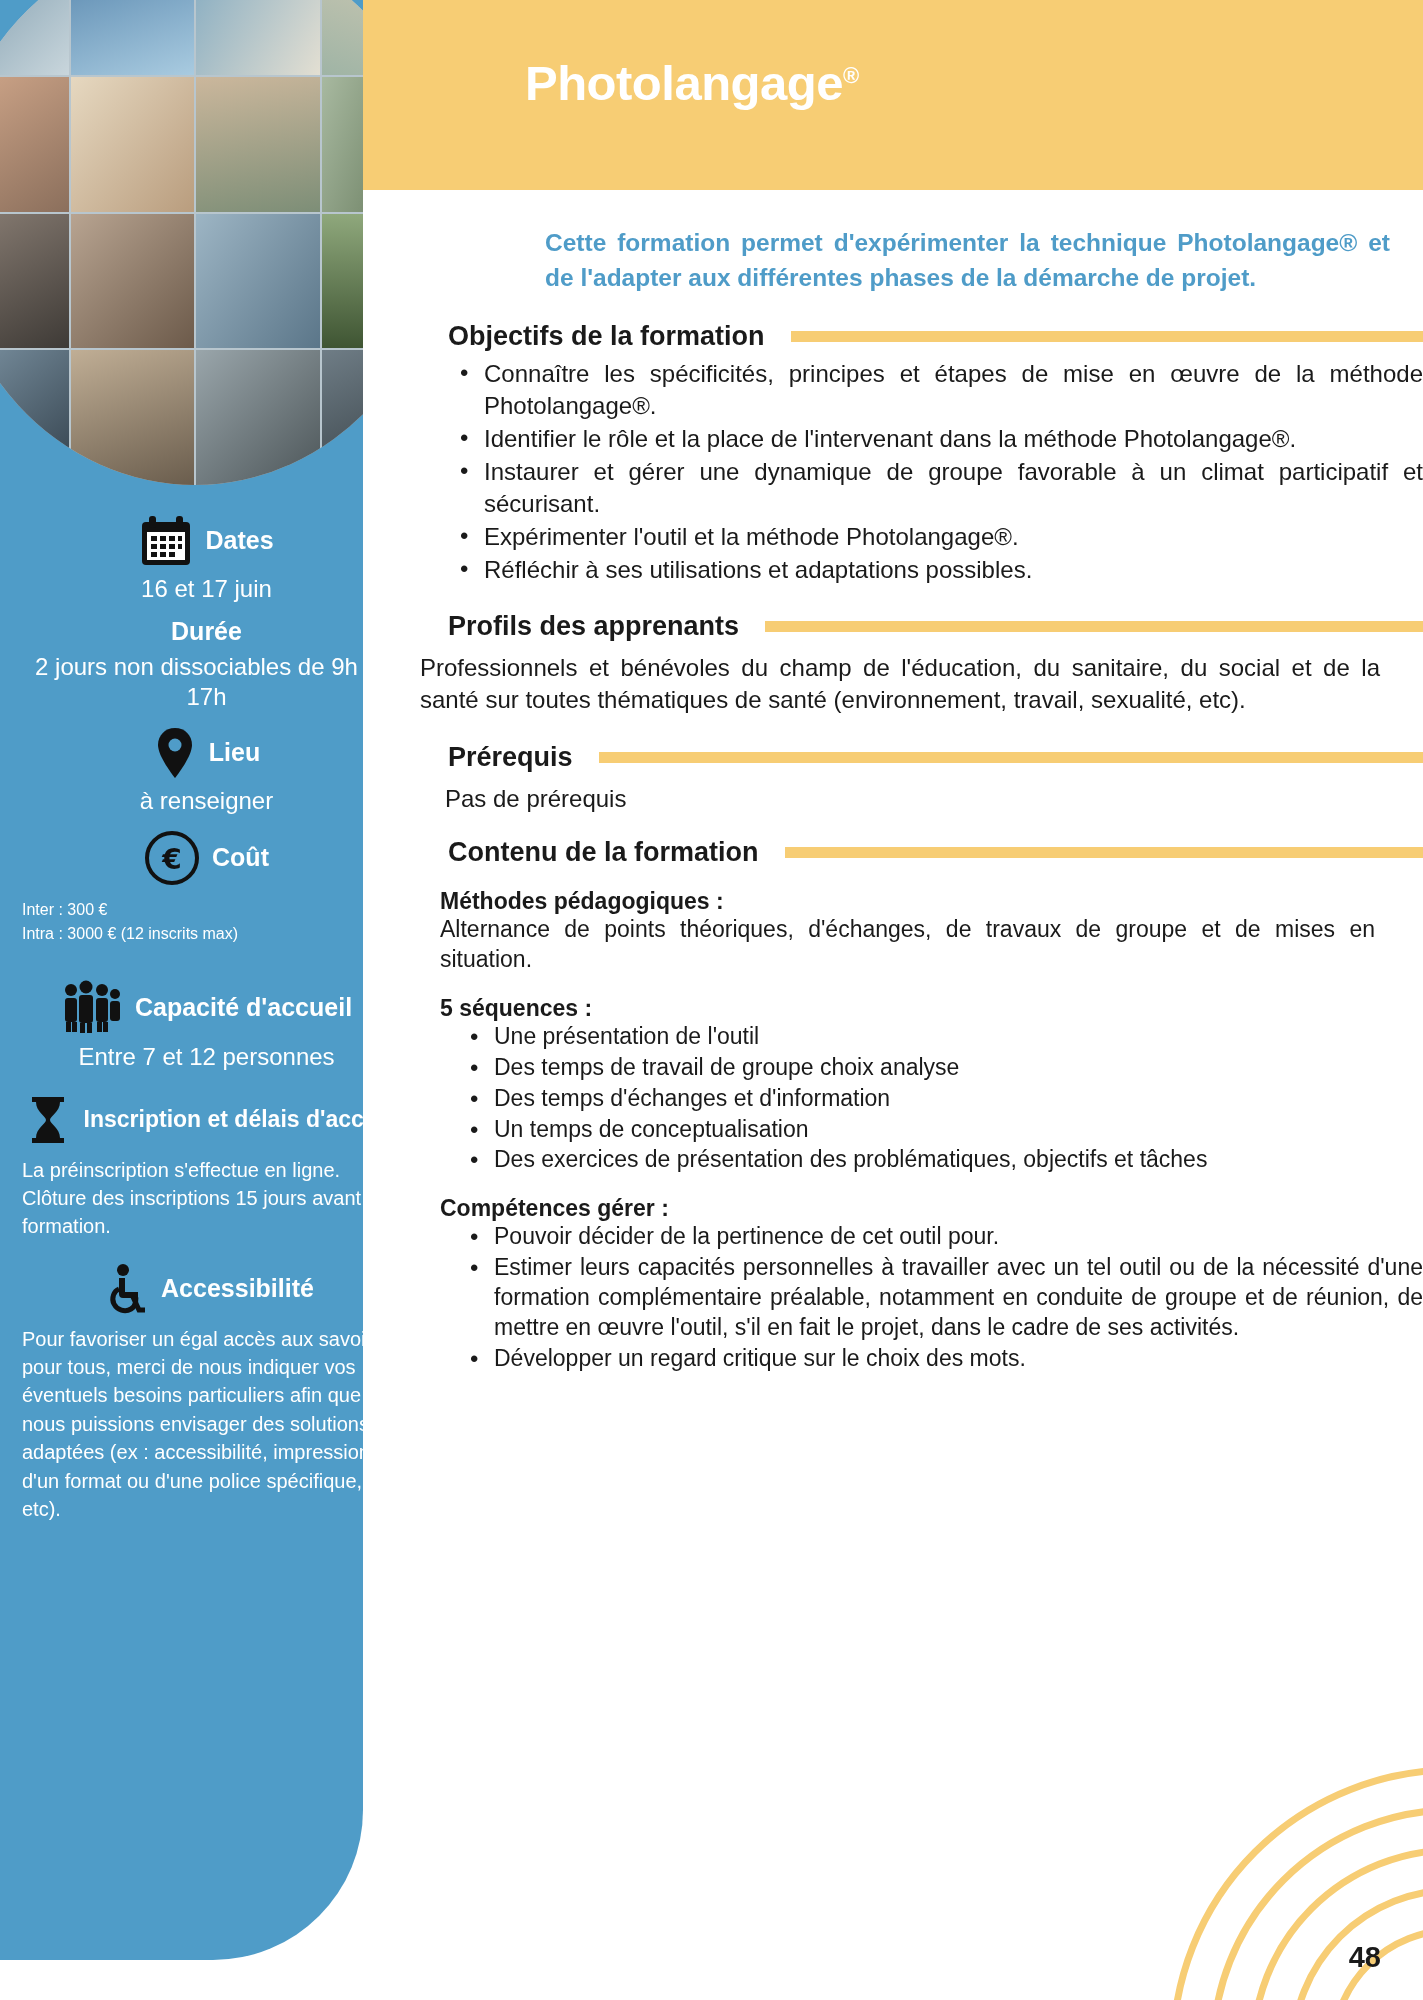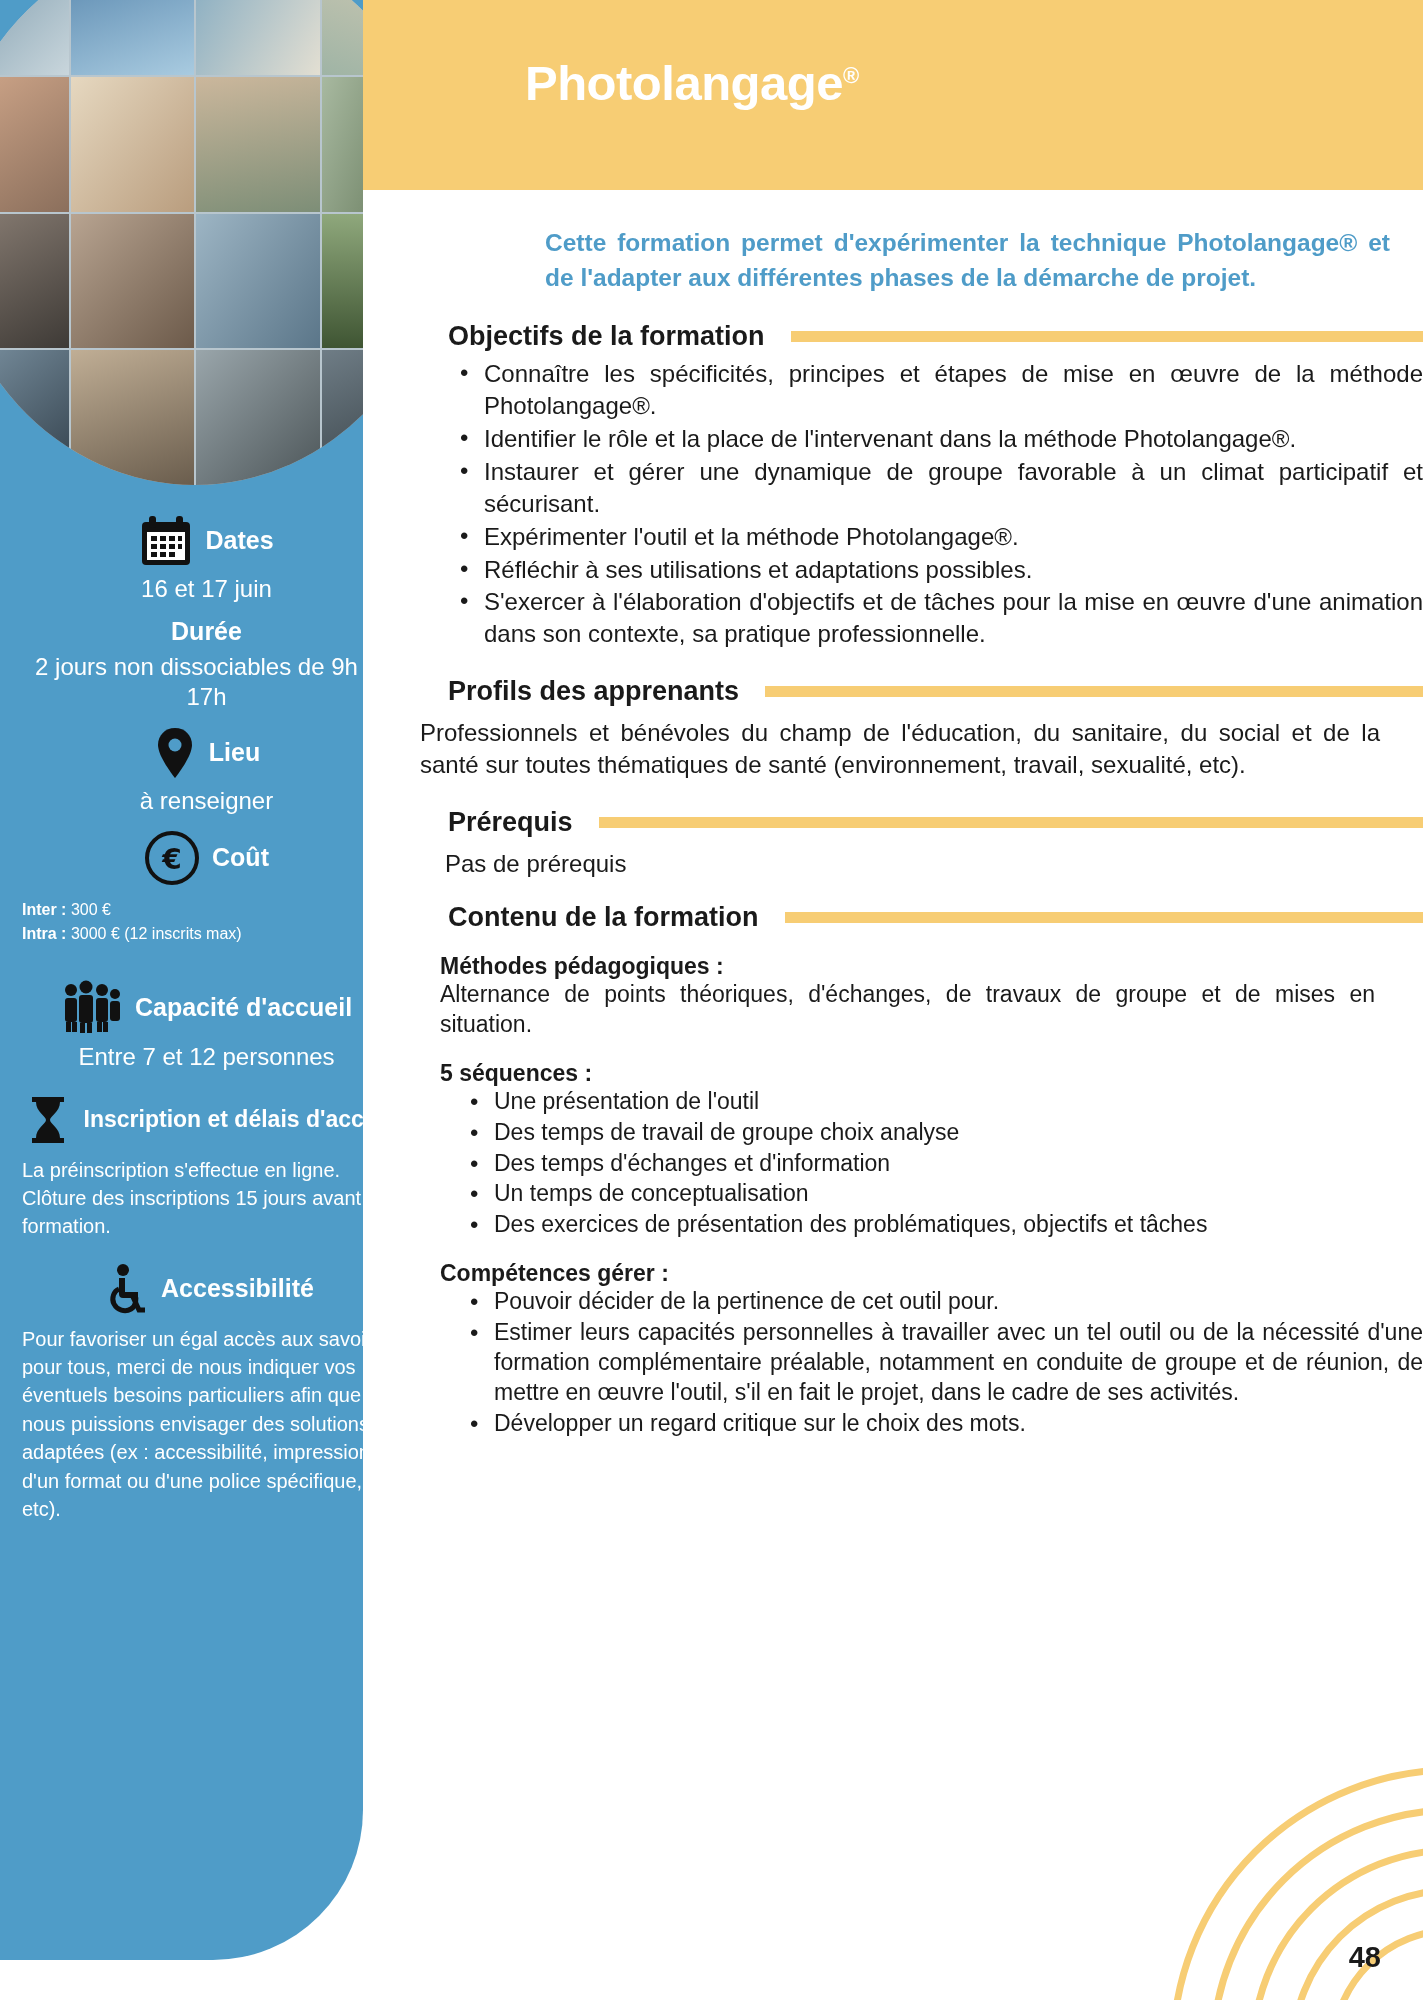--- a/index.html
+++ b/index.html
@@ -84,21 +84,21 @@
     margin-top: 6px;
     padding: 0 16px;
   }
   .cost-lines {
     text-align: left;
     padding-left: 22px;
     margin-top: 12px;
     font-size: 16px;
     line-height: 1.5;
   }
-  .cost-lines b { font-weight: bold; }
+  .cost-lines b { font-weight: normal; }
   .small-para {
     text-align: left;
     padding: 0 22px;
     font-size: 20px;
     line-height: 1.42;
     margin-top: 10px;
   }
   .icon-svg { display: block; }
 
   
@@ -373,21 +373,20 @@
   <div class="section-title-row">
     <div class="section-title">Objectifs de la formation</div>
     <div class="title-bar"></div>
   </div>
   <ul class="bullets">
     <li>Connaître les spécificités, principes et étapes de mise en œuvre de la méthode Photolangage®.</li>
     <li>Identifier le rôle et la place de l'intervenant dans la méthode Photolangage®.</li>
     <li>Instaurer et gérer une dynamique de groupe favorable à un climat participatif et sécurisant.</li>
     <li>Expérimenter l'outil et la méthode Photolangage®.</li>
     <li>Réfléchir à ses utilisations et adaptations possibles.</li>
-    <li>S'exercer à l'élaboration d'objectifs et de tâches pour la mise en œuvre d'une animation dans son contexte, sa pratique professionnelle.</li>
   </ul>
 
   <div class="section-title-row">
     <div class="section-title">Profils des apprenants</div>
     <div class="title-bar"></div>
   </div>
   <div class="body-para">Professionnels et bénévoles du champ de l'éducation, du sanitaire, du social et de la santé sur toutes thématiques de santé (environnement, travail, sexualité, etc).</div>
 
   <div class="section-title-row">
     <div class="section-title">Prérequis</div>

